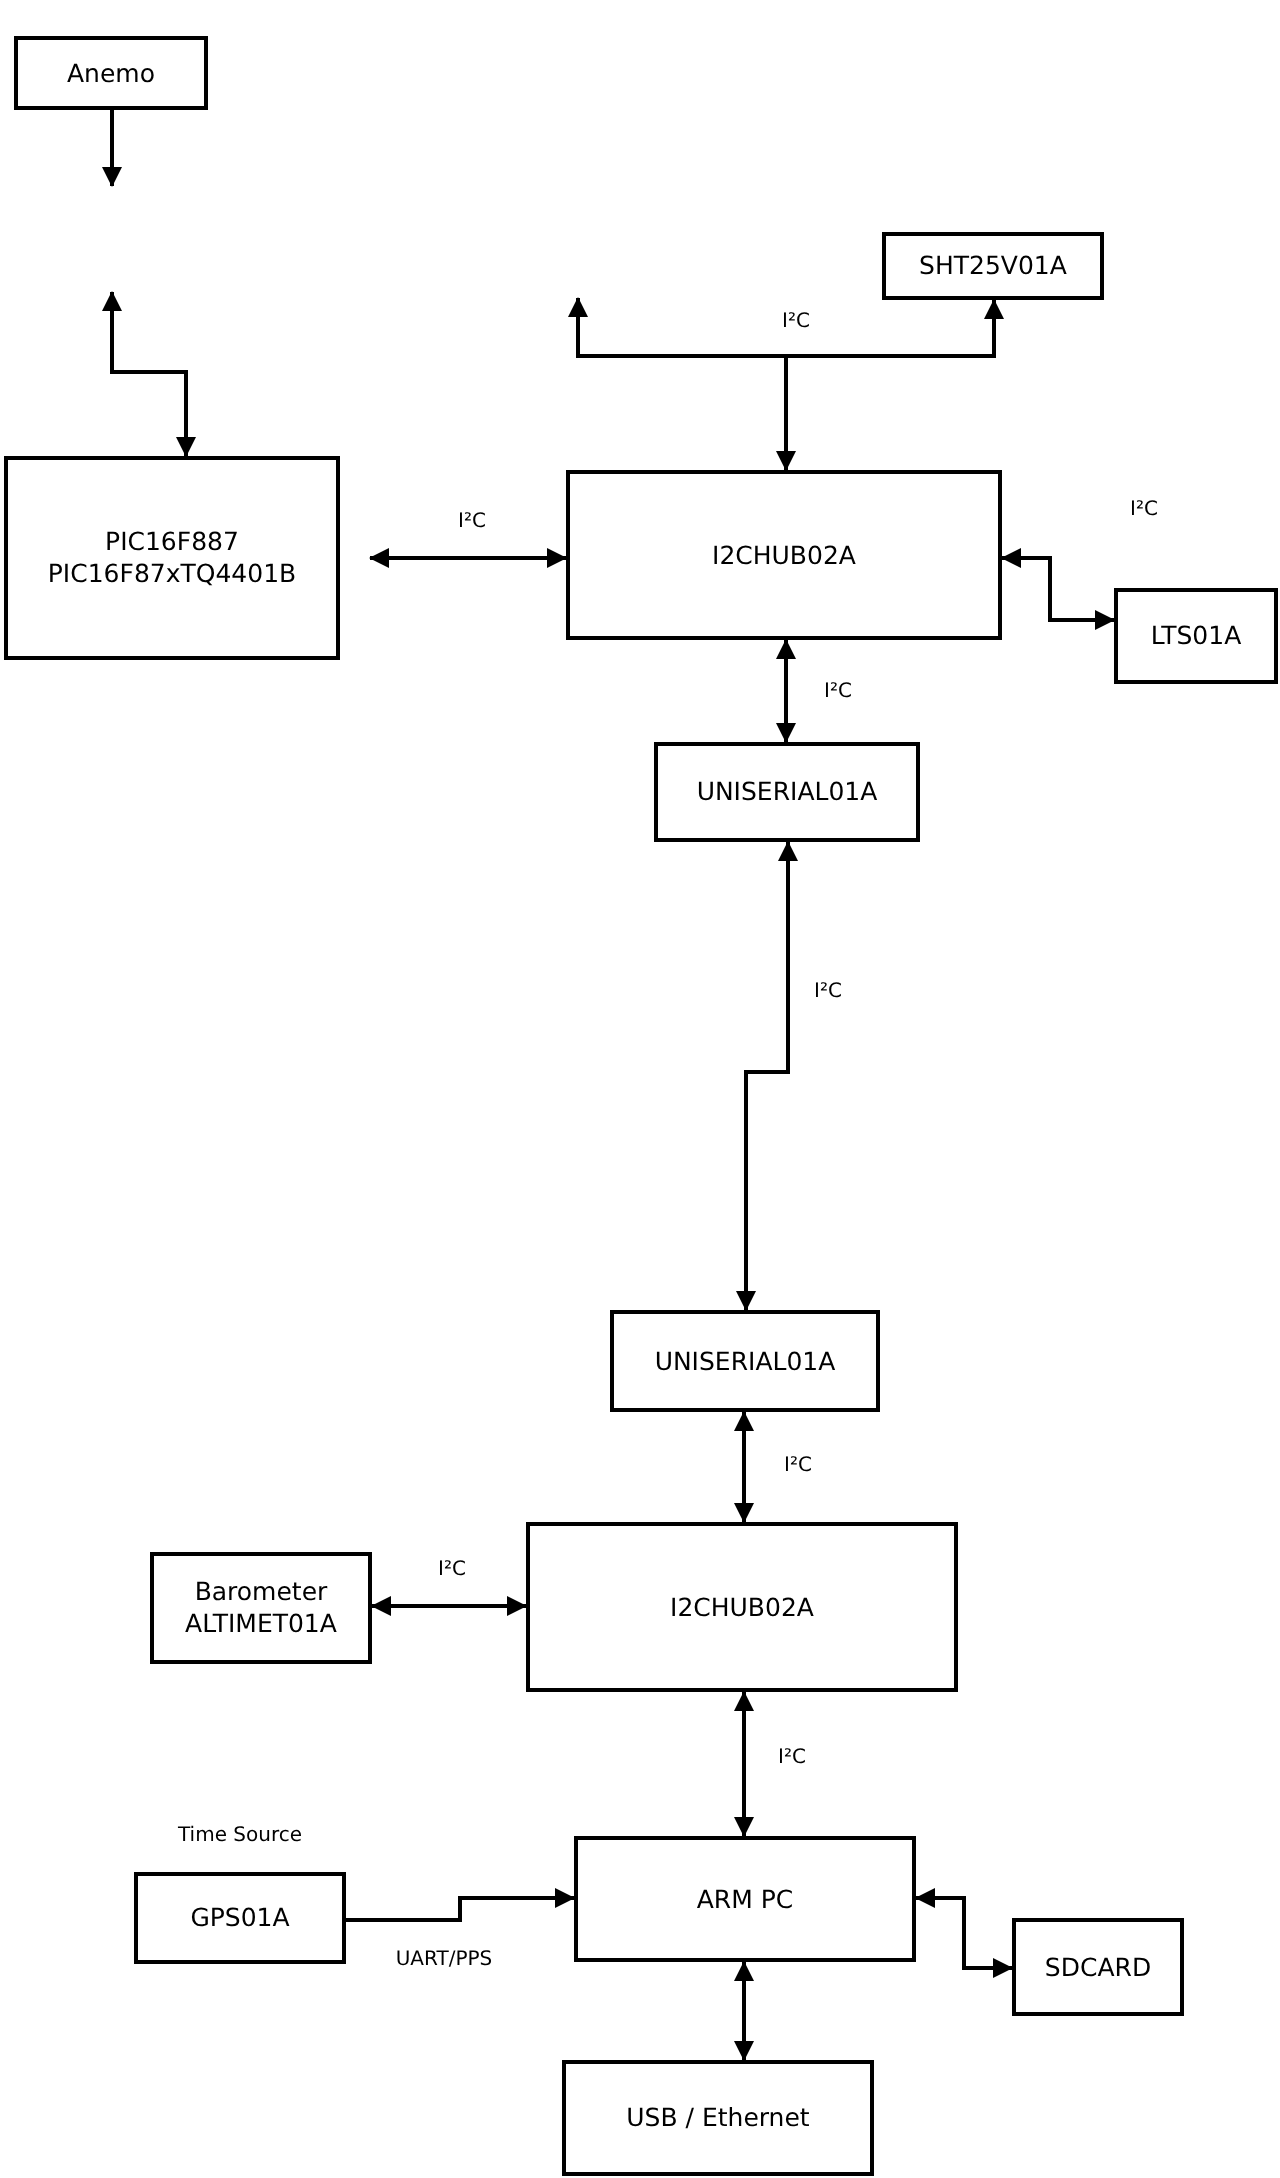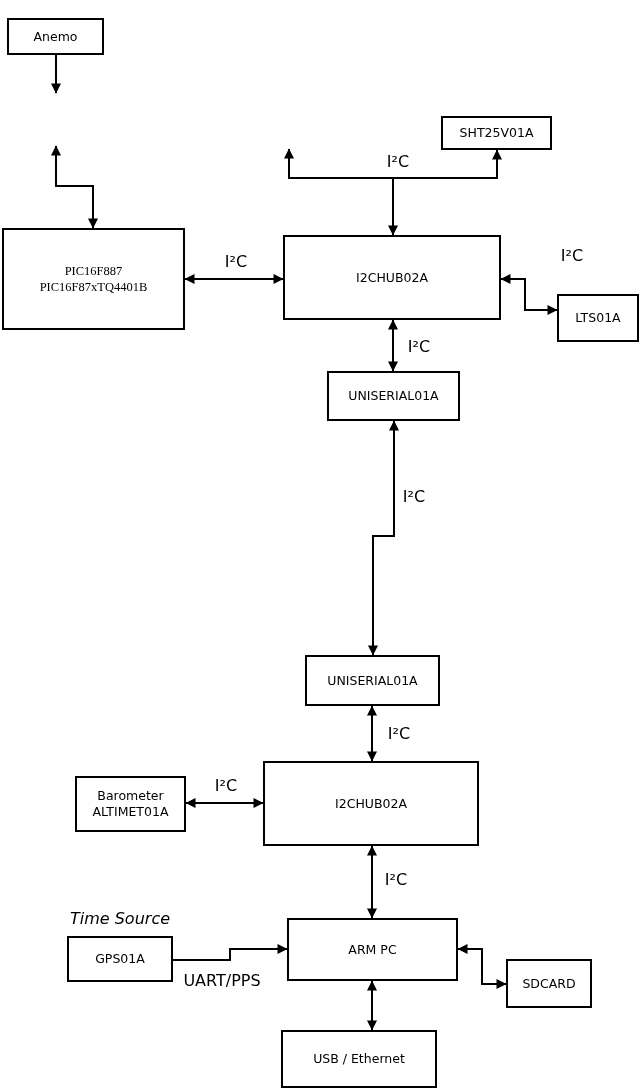--- a/index.html
+++ b/index.html
@@ -30,27 +30,27 @@
     align-items: center;
     justify-content: center;
     text-align: center;
     font-size: 12.5px;
     line-height: 1.28;
     white-space: pre-line;
   }
   .elabel {
     position: absolute;
     transform: translate(-50%, -50%);
-    font-size: 16px;
+    font-size: 10px;
     white-space: nowrap;
   }
   
   .n-anemo        { left: 7px;   top: 2px;    width: 97px;  height: 37px; margin-top: 16px; }
   .n-wind         { left: 5px;   top: 93px;   width: 101px; height: 53px; }
-  .n-pic          { left: 2px;   top: 228px;  width: 183px; height: 102px; font-family: Liberation Serif, serif; }
+  .n-pic          { left: 2px;   top: 228px;  width: 168px; height: 102px; }
   .n-isl          { left: 227px; top: 116px;  width: 116px; height: 33px; }
   .n-sht          { left: 441px; top: 116px;  width: 111px; height: 34px; }
   .n-hub1         { left: 283px; top: 235px;  width: 218px; height: 85px; }
   .n-lts          { left: 557px; top: 294px;  width: 82px;  height: 48px; }
   .n-uni1         { left: 327px; top: 371px;  width: 133px; height: 50px; }
   .n-uni2         { left: 305px; top: 655px;  width: 135px; height: 51px; }
   .n-hub2         { left: 263px; top: 761px;  width: 216px; height: 85px; }
   .n-baro         { left: 75px;  top: 776px;  width: 111px; height: 56px; text-align: center; }
   .n-gps          { left: 67px;  top: 936px;  width: 106px; height: 46px; }
   .n-arm          { left: 287px; top: 918px;  width: 171px; height: 63px; }
@@ -59,21 +59,21 @@
   
   .l-bus-top      { left: 398px; top: 161px; }
   .l-pic-hub1     { left: 236px; top: 261px; }
   .l-hub1-lts     { left: 572px; top: 255px; }
   .l-hub1-uni1    { left: 419px; top: 346px; }
   .l-uni1-uni2    { left: 414px; top: 496px; }
   .l-uni2-hub2    { left: 399px; top: 733px; }
   .l-baro-hub2    { left: 226px; top: 785px; }
   .l-hub2-arm     { left: 396px; top: 879px; }
   .l-uart-pps     { left: 222px; top: 980px; }
-  .l-time-source  { left: 120px; top: 918px; font-style: italic; }
+  .l-time-source  { left: 120px; top: 918px; }
   .wire {
     fill: none;
     stroke: #000000;
     stroke-width: 2;
   }
 </style>
 </head>
 <body>
 
 <div id="canvas">

